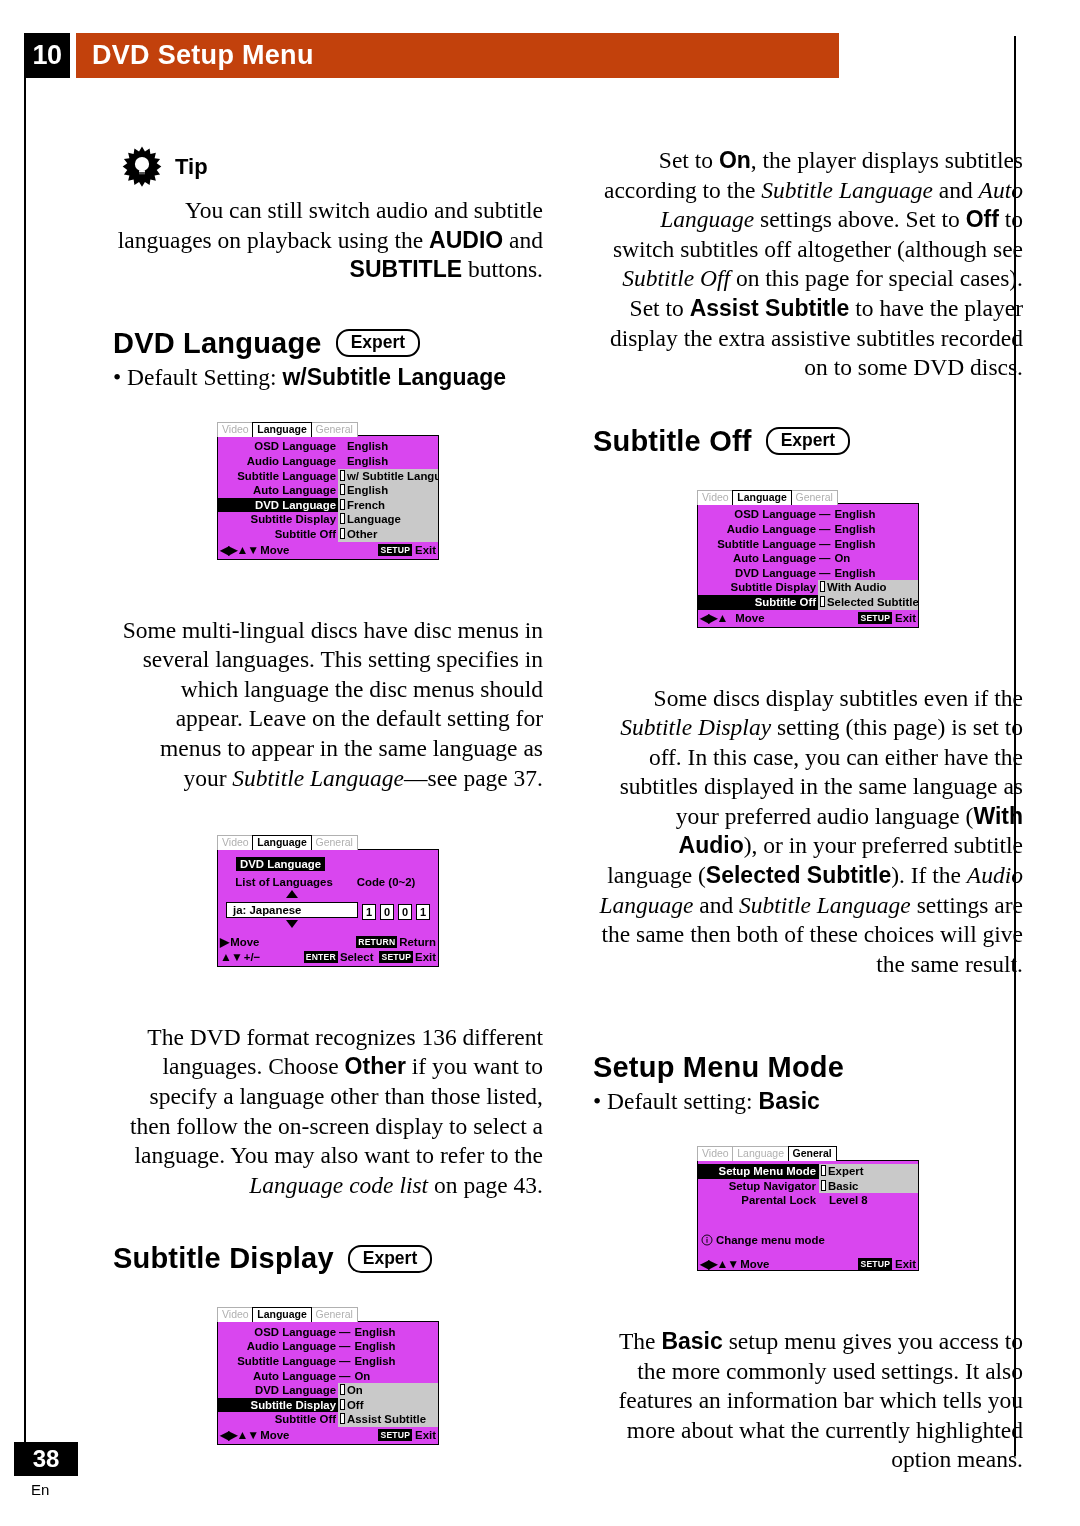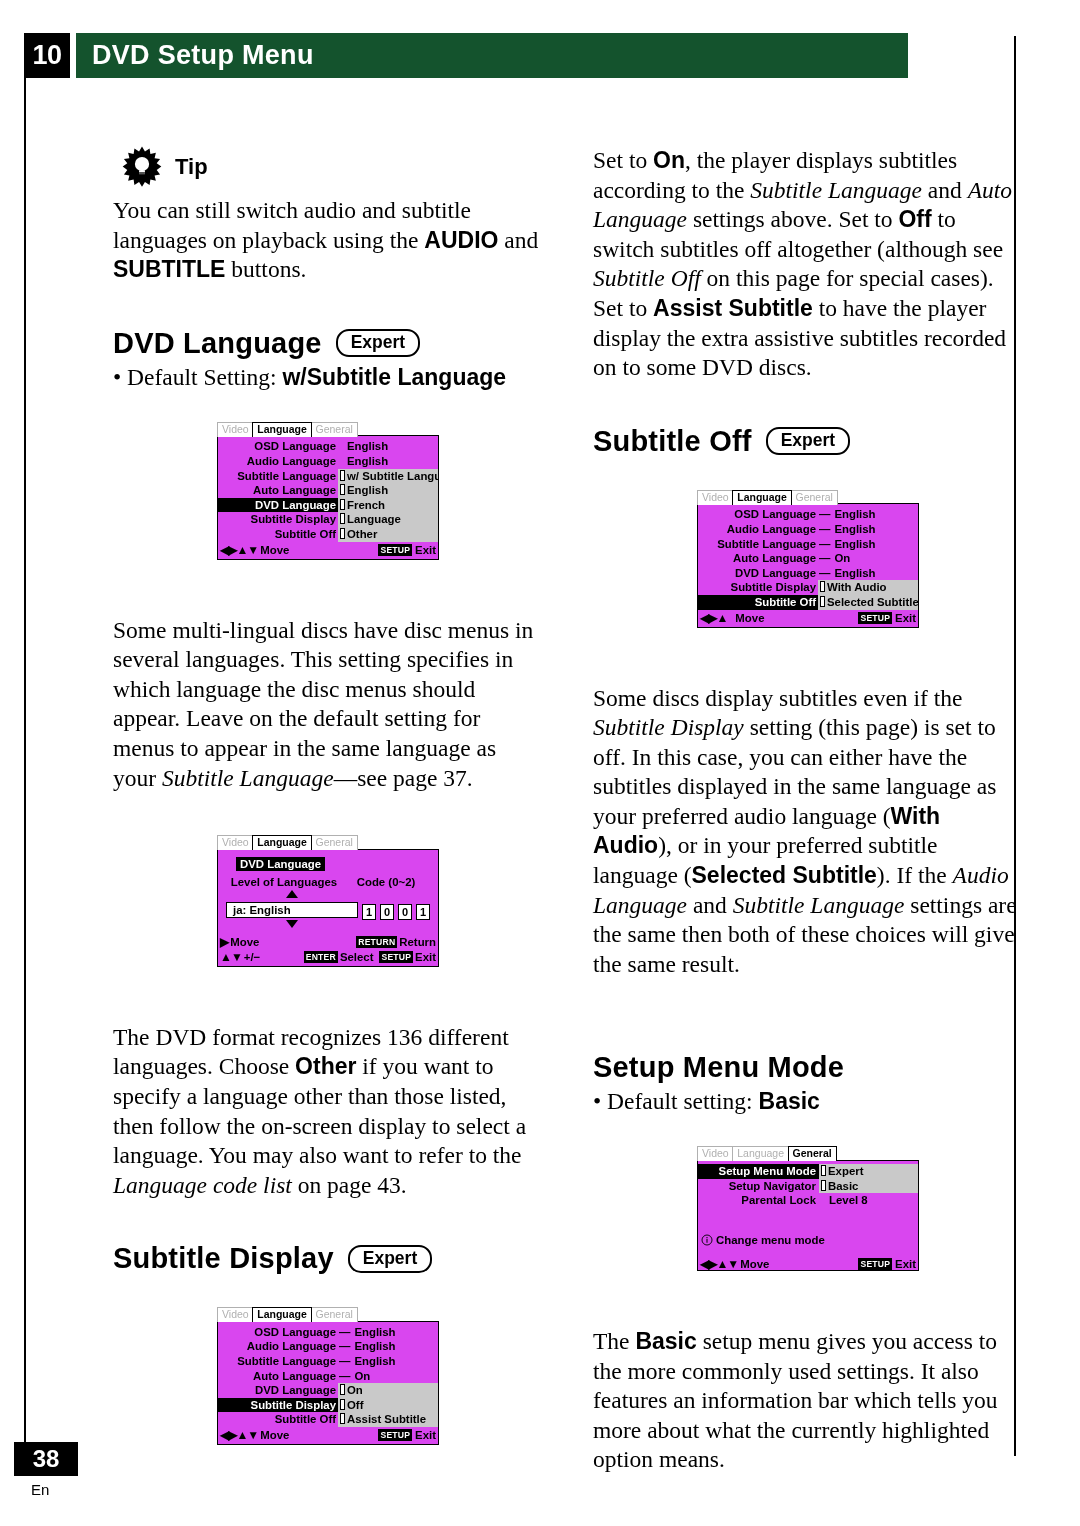--- a/index.html
+++ b/index.html
@@ -27,39 +27,39 @@
     position: absolute;
     left: 1014px; top: 36px;
     width: 2px; height: 1420px;
     background: #000;
   }
 
   
   .chapter-header {
     position: absolute;
     left: 24px; top: 33px;
-    width: 884px; height: 45px;
+    width: 815px; height: 45px;
     display: flex;
     align-items: stretch;
   }
   .chapter-num {
     background: #000;
     color: #fff;
     width: 46px;
     display: flex;
     align-items: center;
     justify-content: center;
     font-family: "Liberation Sans", sans-serif;
     font-weight: bold;
     font-size: 27px;
     letter-spacing: -0.5px;
   }
   .chapter-title-bar {
     flex: 1;
-    background: #14532d;
+    background: #c2410c;
     color: #fff;
     margin-left: 6px;
     display: flex;
     align-items: center;
     padding-left: 16px;
     font-family: "Liberation Sans", sans-serif;
     font-weight: bold;
     font-size: 27px;
     letter-spacing: 0.3px;
   }
@@ -69,21 +69,21 @@
     position: absolute;
     width: 430px;
   }
   .col-left  { left: 113px; top: 146px; }
   .col-right { left: 593px; top: 146px; }
 
   p.body {
     margin: 0 0 0 0;
     font-size: 23.5px;
     line-height: 29.6px;
-    text-align: left;
+    text-align: right;
   }
   .gap-m  { height: 30px; }
   .gap-l  { height: 42px; }
   .gap-xl { height: 56px; }
 
   b.sans {
     font-family: "Liberation Sans", sans-serif;
     font-weight: bold;
     font-size: 23px;
   }
@@ -424,28 +424,28 @@
     <div class="osd-tabs">
       <div class="osd-tab dim">Video</div>
       <div class="osd-tab active">Language</div>
       <div class="osd-tab dim">General</div>
     </div>
     <div class="osd-body" style="padding:4px 0 0 0;">
       <div style="padding-left:18px;">
         <span class="hdr-inv">DVD Language</span>
       </div>
       <div style="display:flex; margin-top:4px; padding:0 8px;">
-        <div style="flex:1; text-align:center;" class="osd-centerblock">Level of Languages</div>
+        <div style="flex:1; text-align:center;" class="osd-centerblock">List of Languages</div>
         <div style="width:88px; text-align:center;" class="osd-centerblock">Code (0~2)</div>
       </div>
       <div style="display:flex; align-items:flex-start; padding:0 8px; margin-top:2px;">
         <div style="flex:1;">
           <div class="tri-up"></div>
           <div style="text-align:center; margin-top:2px;">
-            <span class="lang-field">ja: English</span>
+            <span class="lang-field">ja: Japanese</span>
           </div>
           <div class="tri-dn" style="margin-top:2px;"></div>
         </div>
         <div style="width:88px; text-align:center; padding-top:12px;">
           <span class="code-box">1</span><span class="code-box">0</span><span class="code-box">0</span><span class="code-box">1</span>
         </div>
       </div>
       <div class="osd-footer" style="margin-top:6px;">
         <span class="arrows">▶</span>
         <span>Move</span>

